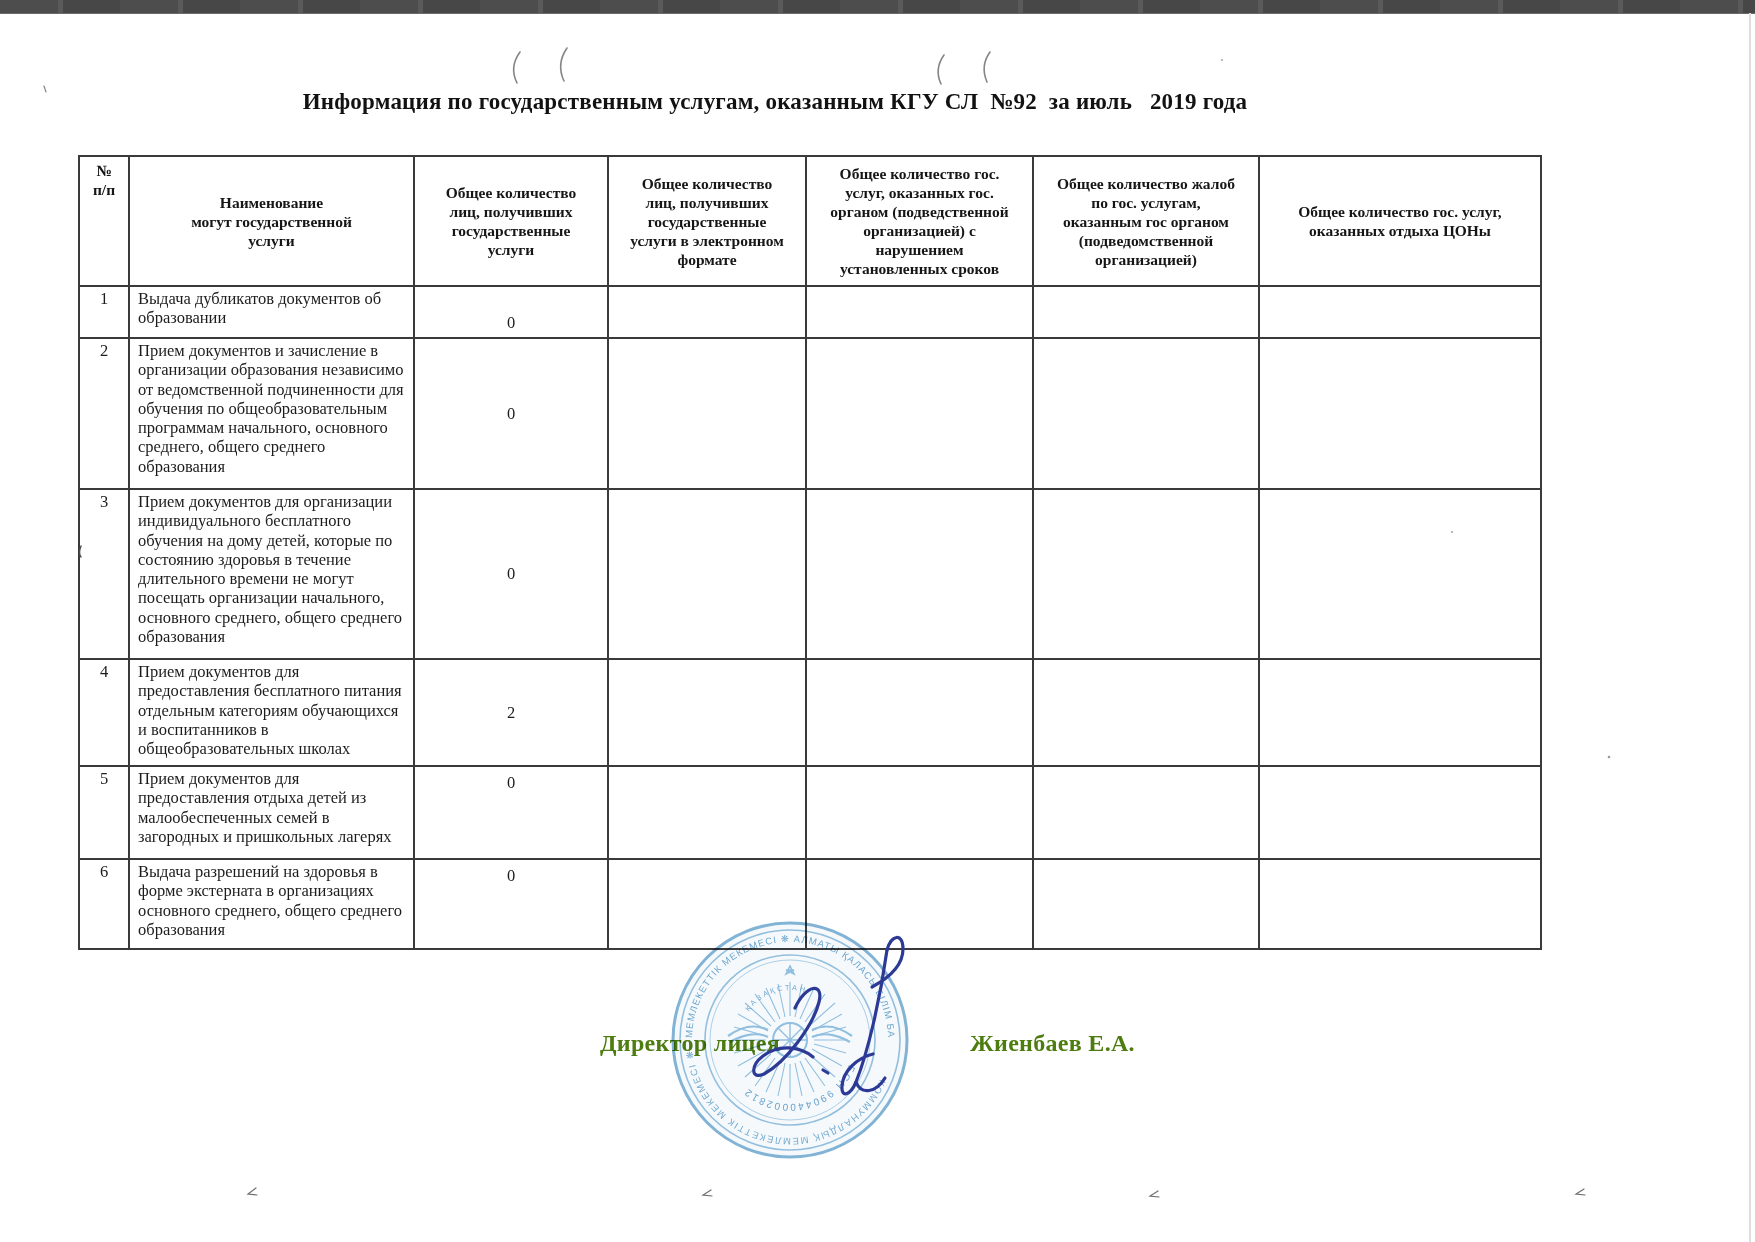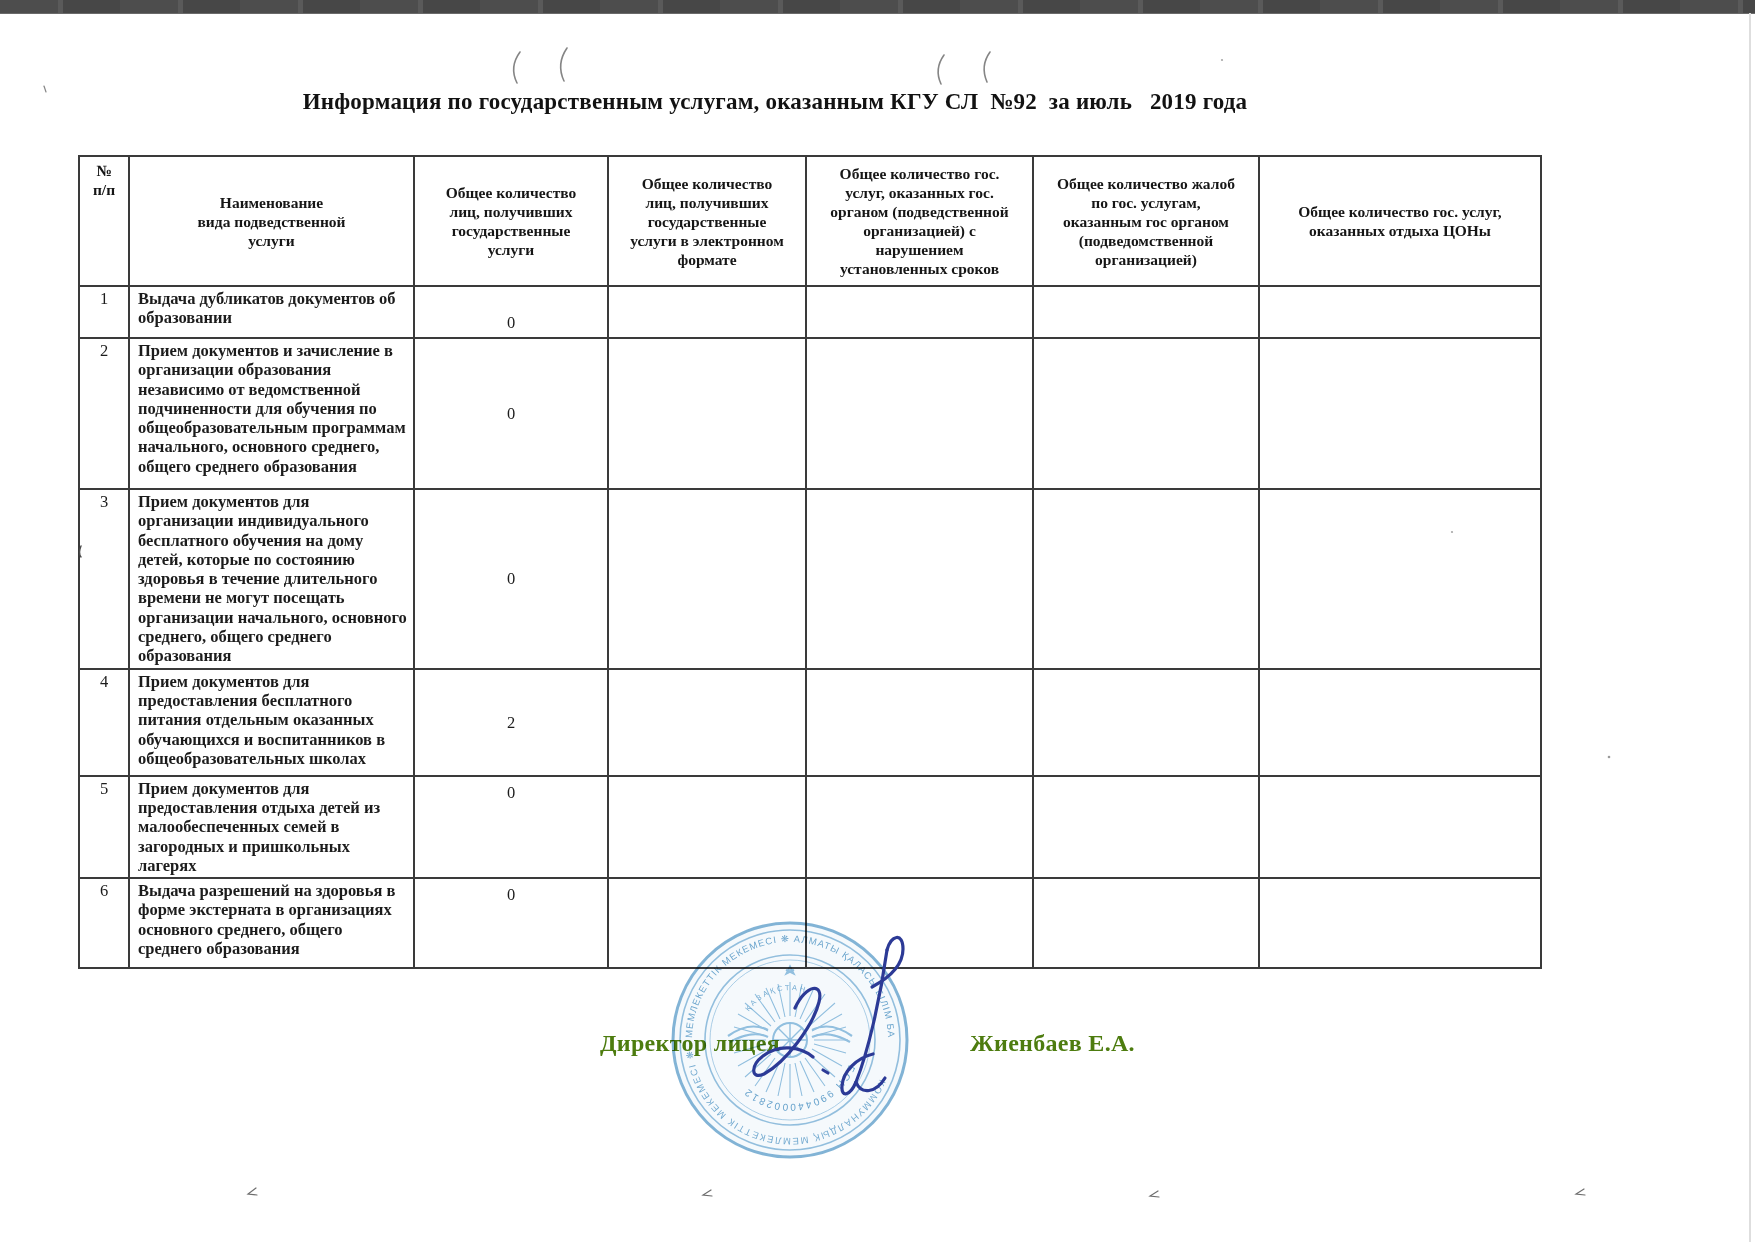--- a/index.html
+++ b/index.html
@@ -32,21 +32,21 @@
     overflow:hidden;
   }
   table.services th{
     font-weight:bold;font-size:15.5px;line-height:19px;
     text-align:center;vertical-align:middle;padding:2px 3px;
     white-space:pre-line;color:#161616;
   }
   table.services th.th-num{vertical-align:top;padding-top:4px;}
   table.services td{font-size:16.5px;line-height:19.3px;}
   td.cell-num{text-align:center;vertical-align:top;padding-top:2px;font-size:16px;}
-  td.cell-name{vertical-align:top;padding:2px 6px 2px 8px;text-align:left;font-weight:bold;}
+  td.cell-name{vertical-align:top;padding:2px 6px 2px 8px;text-align:left;}
   td.cell-val{text-align:center;font-size:16px;}
   td.va-t{vertical-align:top;padding-top:6px;}
   td.va-m{vertical-align:middle;}
   td.va-b{vertical-align:bottom;padding-bottom:5px;}
   .sig-role,.sig-name{
     position:absolute;top:1030px;font-weight:bold;font-size:24px;color:#4d7c0f;
     letter-spacing:.3px;
   }
   .sig-role{left:600px;}
   .sig-name{left:970px;font-family:Liberation Serif, serif;}
@@ -75,21 +75,21 @@
     <col style="width:198px">
       <col style="width:227px">
       <col style="width:226px">
     <col style="width:282px">
   </colgroup>
   <thead>
     <tr style="height:130px">
       <th class="th-num">№
 п/п</th>
       <th>Наименование
-вида подведственной
+могут государственной
 услуги</th>
       <th>Общее количество
 лиц, получивших
 государственные
 услуги</th>
       <th>Общее количество
 лиц, получивших
 государственные
 услуги в электронном
 формате</th>
@@ -131,21 +131,21 @@
       <td class="cell-num">3</td>
       <td class="cell-name">Прием документов для организации индивидуального бесплатного обучения на дому детей, которые по состоянию здоровья в течение длительного времени не могут посещать организации начального, основного среднего, общего среднего образования</td>
       <td class="cell-val va-m">0</td>
       <td class="cell-val"></td>
       <td class="cell-val"></td>
       <td class="cell-val"></td>
       <td class="cell-val"></td>
     </tr>
     <tr style="height:107px">
       <td class="cell-num">4</td>
-      <td class="cell-name">Прием документов для предоставления бесплатного питания отдельным оказанных обучающихся и воспитанников в общеобразовательных школах</td>
+      <td class="cell-name">Прием документов для предоставления бесплатного питания отдельным категориям обучающихся и воспитанников в общеобразовательных школах</td>
       <td class="cell-val va-m">2</td>
       <td class="cell-val"></td>
       <td class="cell-val"></td>
       <td class="cell-val"></td>
       <td class="cell-val"></td>
     </tr>
     <tr style="height:93px">
       <td class="cell-num">5</td>
       <td class="cell-name">Прием документов для предоставления отдыха детей из малообеспеченных семей в загородных и пришкольных лагерях</td>
       <td class="cell-val va-t">0</td>

